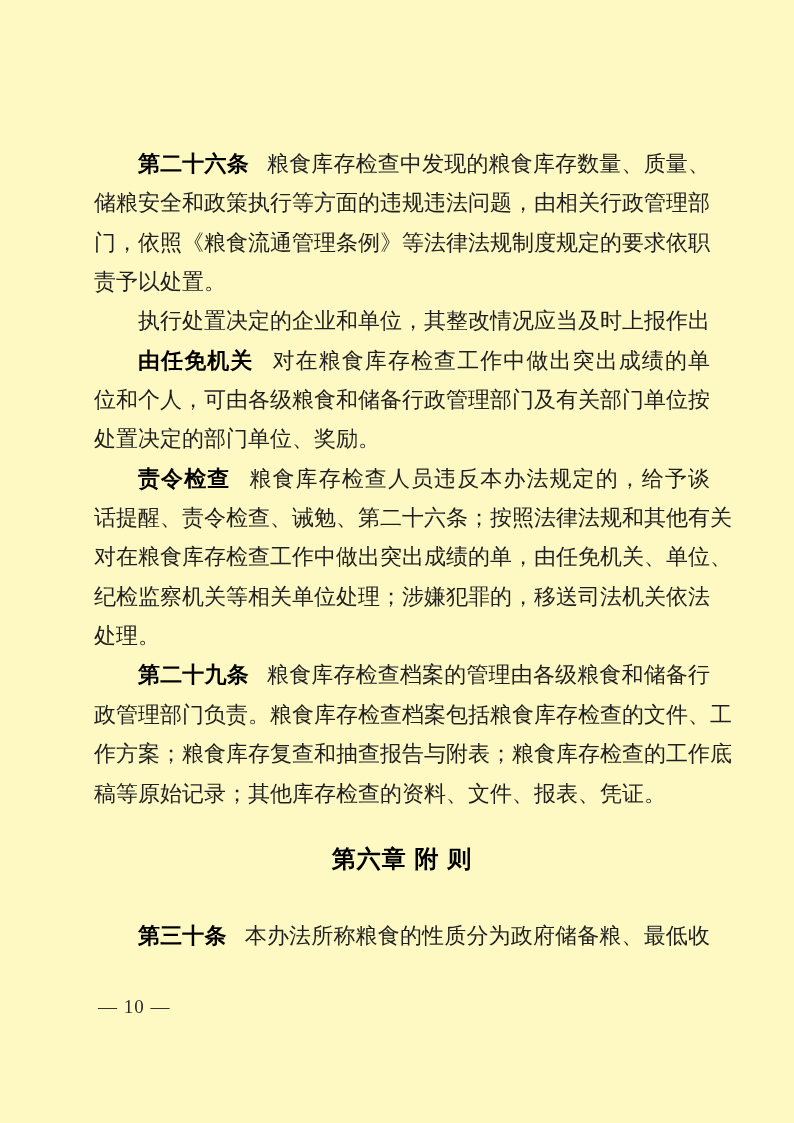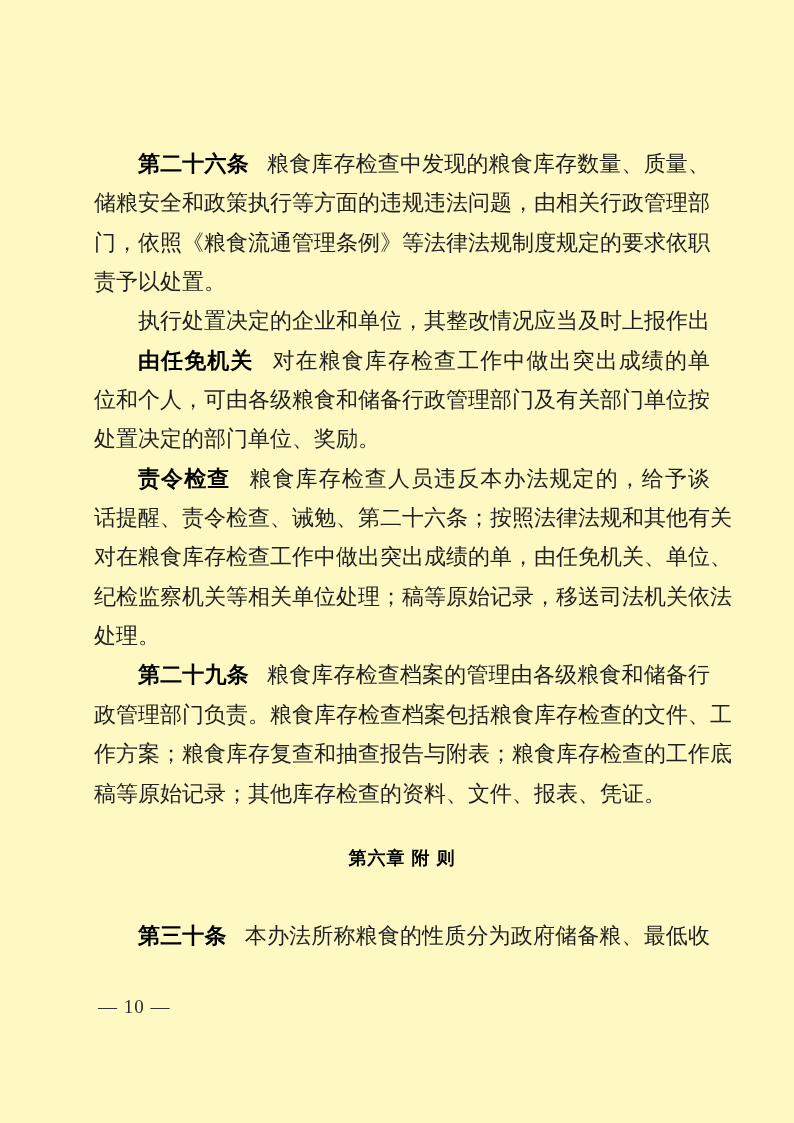--- a/index.html
+++ b/index.html
@@ -40,21 +40,21 @@
     color: #000000;
   }
   .label-gap {
     display: inline-block;
     width: 18px;
   }
   .chapter-heading {
     margin: 26px 0 38px 0;
     height: 39.4px;
     line-height: 39.4px;
-    font-size: 18px;
+    font-size: 24px;
     font-weight: 700;
     font-family: "Liberation Sans", sans-serif;
     color: #000000;
     text-align: center;
     letter-spacing: 1px;
   }
   .footer {
     position: absolute;
     left: 98px;
     top: 996px;
@@ -81,21 +81,21 @@
       </div>
       <div class="para">
         <div class="line lead"><span class="article-label">由任免机关</span><span class="label-gap"></span><span>对在粮食库存检查工作中做出突出成绩的单</span></div>
         <div class="line">位和个人，可由各级粮食和储备行政管理部门及有关部门单位按</div>
         <div class="line short">处置决定的部门单位、奖励。</div>
       </div>
       <div class="para">
         <div class="line lead"><span class="article-label">责令检查</span><span class="label-gap"></span><span>粮食库存检查人员违反本办法规定的，给予谈</span></div>
         <div class="line">话提醒、责令检查、诫勉、第二十六条；按照法律法规和其他有关</div>
         <div class="line">对在粮食库存检查工作中做出突出成绩的单，由任免机关、单位、</div>
-        <div class="line">纪检监察机关等相关单位处理；稿等原始记录，移送司法机关依法</div>
+        <div class="line">纪检监察机关等相关单位处理；涉嫌犯罪的，移送司法机关依法</div>
         <div class="line short">处理。</div>
       </div>
       <div class="para">
         <div class="line lead"><span class="article-label">第二十九条</span><span class="label-gap"></span><span>粮食库存检查档案的管理由各级粮食和储备行</span></div>
         <div class="line">政管理部门负责。粮食库存检查档案包括粮食库存检查的文件、工</div>
         <div class="line">作方案；粮食库存复查和抽查报告与附表；粮食库存检查的工作底</div>
         <div class="line short">稿等原始记录；其他库存检查的资料、文件、报表、凭证。</div>
       </div>
       <div class="chapter-heading">第六章 附 则</div>
       <div class="para">

